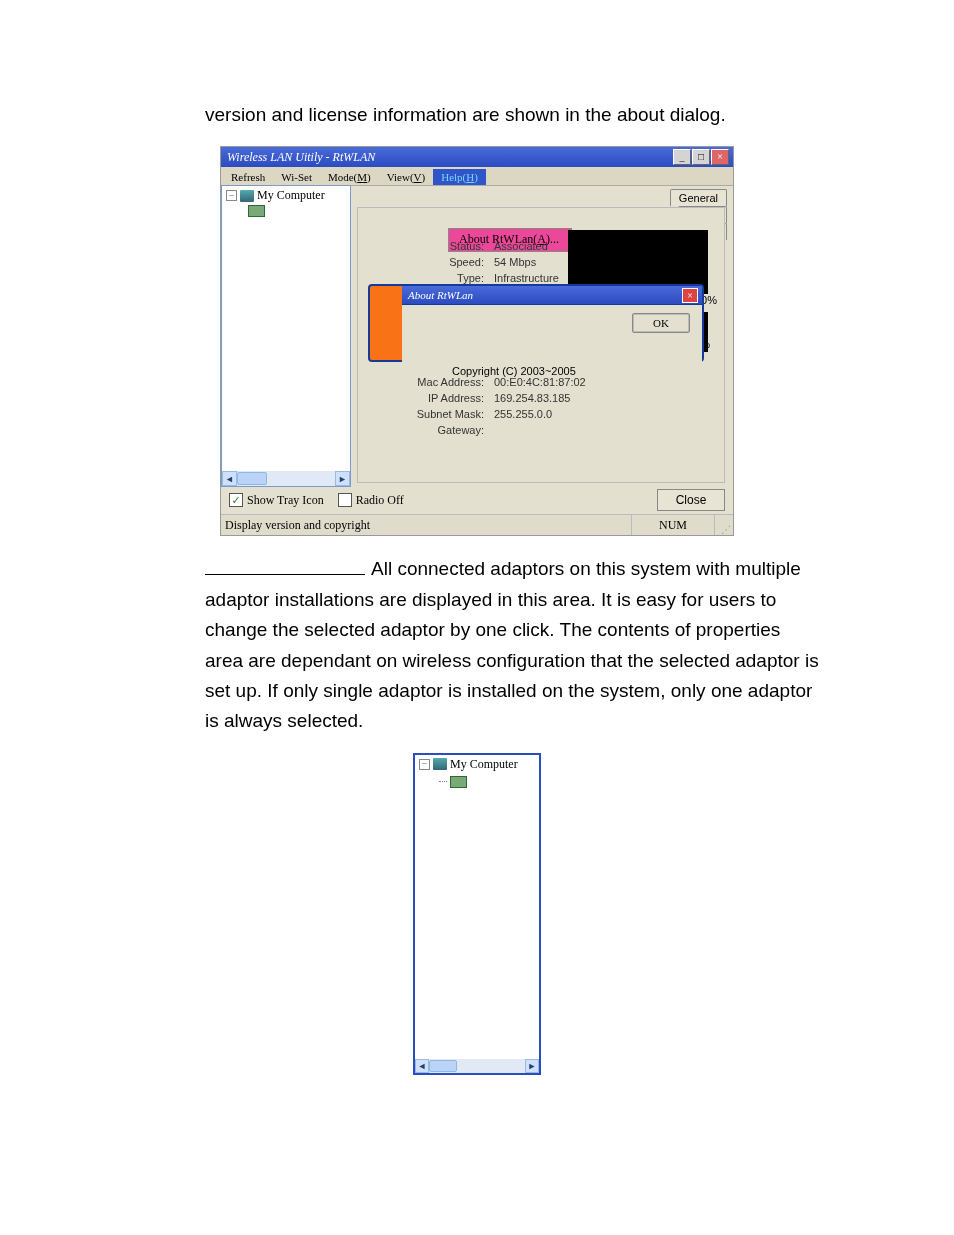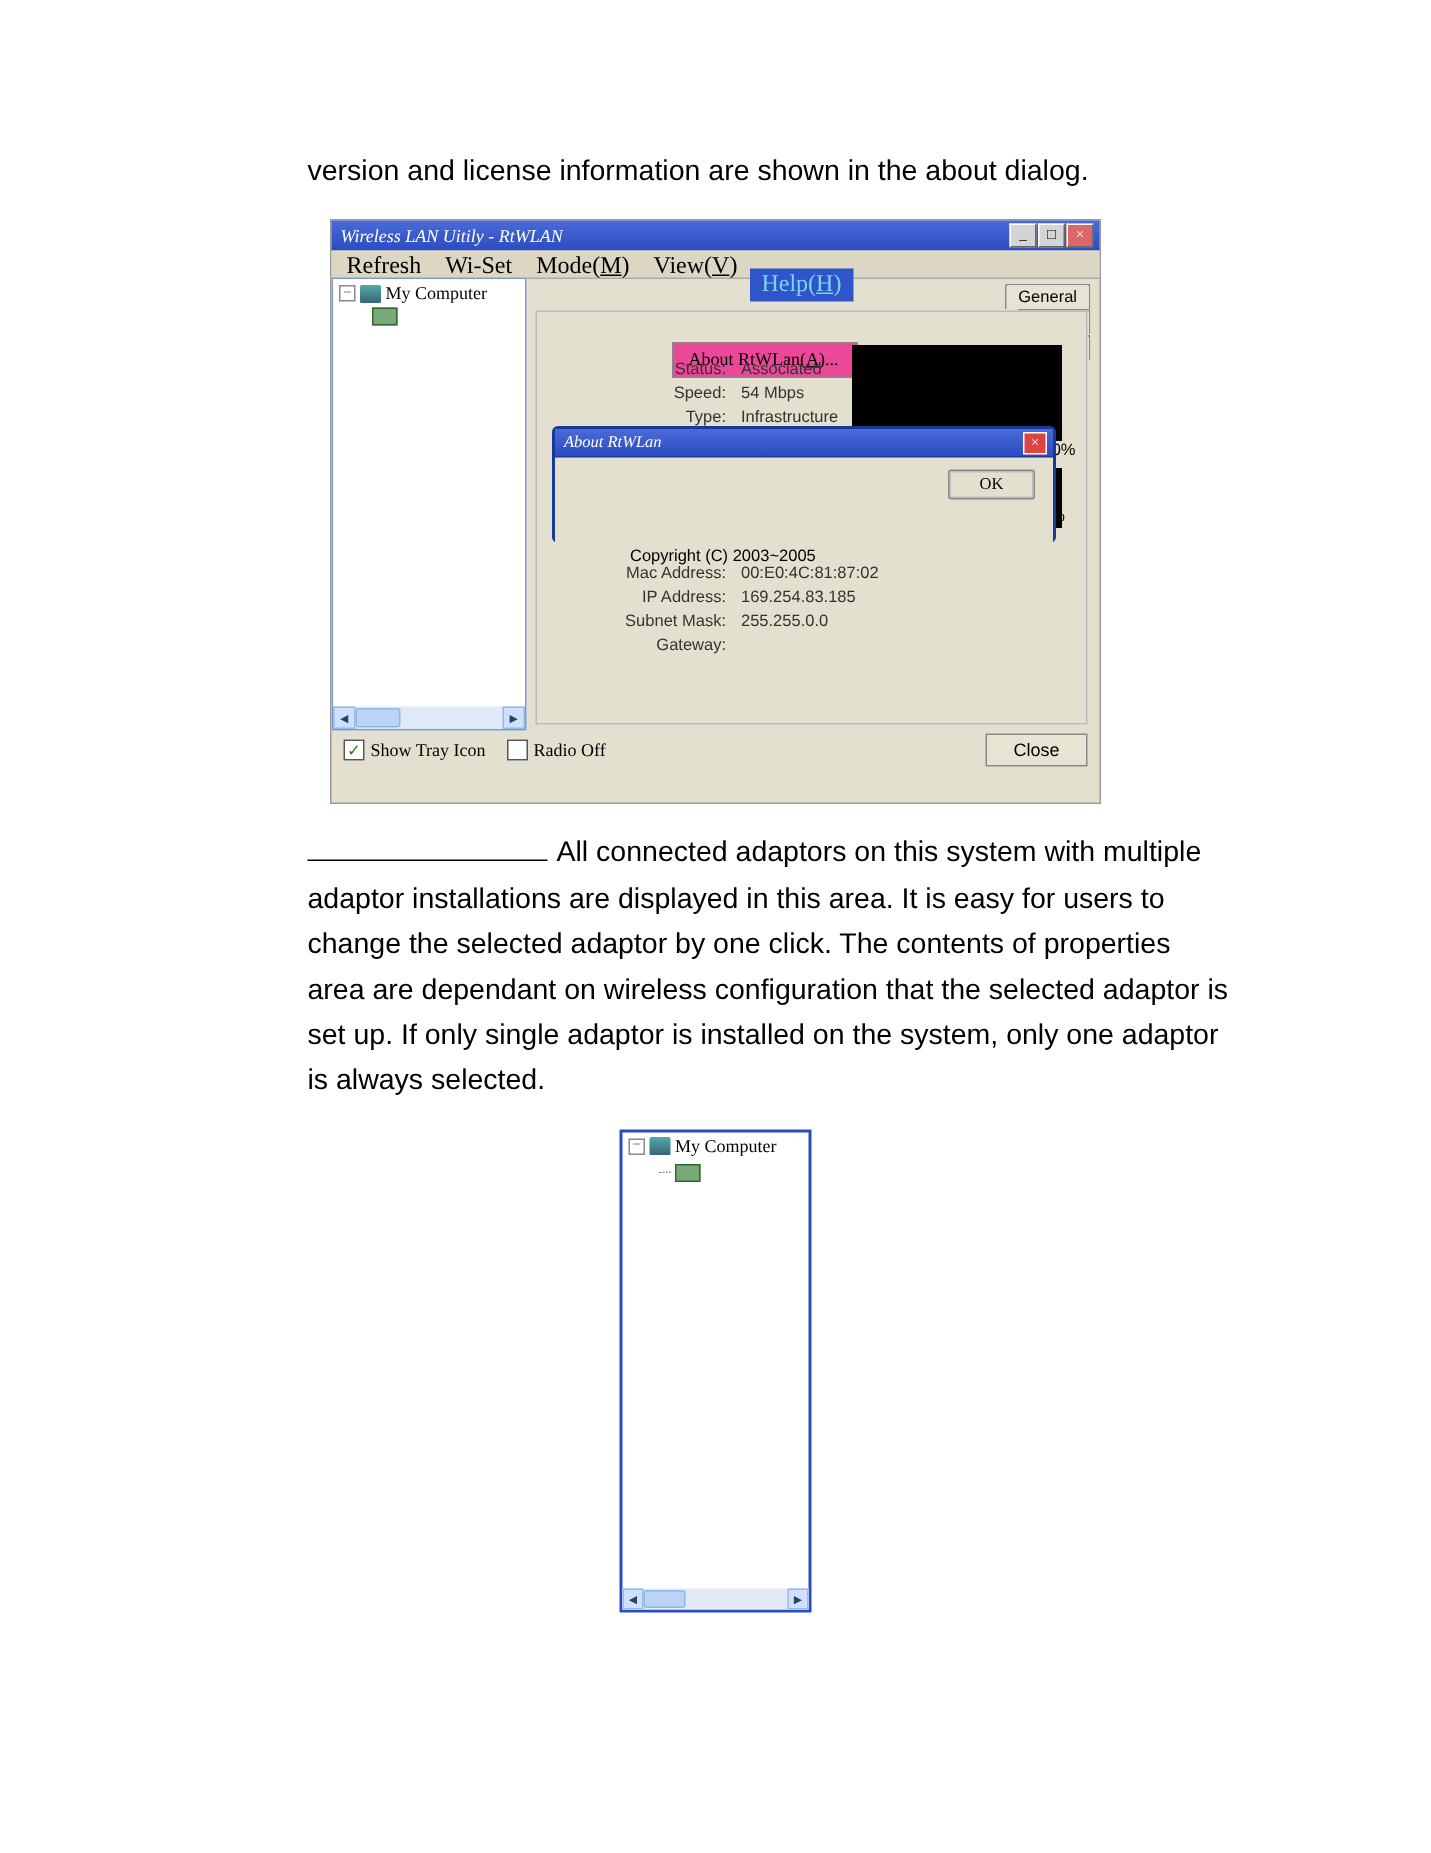--- a/index.html
+++ b/index.html
@@ -7,21 +7,21 @@
   .body-text{font-size:19px;line-height:1.6;margin:0 80px 16px 150px;}
   .body-text .lead-blank{display:inline-block;width:160px;border-bottom:1px solid #000;vertical-align:baseline;margin-right:6px;}
   .body-text .lead-blank.short{width:145px;}
 
   
   .shot1{width:514px;height:390px;margin:14px auto 18px auto;position:relative;background:#e4e0d0;border:1px solid #999;box-sizing:border-box;font-family:'MS Sans Serif',Tahoma,sans-serif;font-size:11px;color:#000;}
   .titlebar{height:20px;background:linear-gradient(#4a6bd8,#2b4bc0);color:#fff;display:flex;align-items:center;padding:0 4px 0 6px;font-family:Georgia,serif;font-style:italic;font-size:12px;}
   .titlebar .spacer{flex:1;}
   .tb-btn{width:16px;height:14px;background:#d4d4d4;border:1px solid #fff;border-right-color:#666;border-bottom-color:#666;display:inline-flex;align-items:center;justify-content:center;margin-left:1px;font-size:10px;color:#000;font-style:normal;line-height:1;}
   .tb-btn.c{background:#d66;color:#fff;}
-  .menubar{height:18px;background:#dcd7c3;display:flex;align-items:flex-start;padding-left:2px;gap:0;border-bottom:1px solid #aaa;font-family:Georgia,serif;font-size:16px;}
+  .menubar{height:18px;background:#dcd7c3;display:flex;align-items:flex-end;padding-left:2px;gap:0;border-bottom:1px solid #aaa;font-family:Georgia,serif;font-size:11px;}
   .menubar .mi{padding:2px 8px;cursor:default;}
   .menubar .mi u{text-decoration:underline;}
   .menubar .mi.hl{background:#2f55c8;color:#7dd3fc;margin-top:12px;}
   .client{position:absolute;left:0;top:38px;right:0;bottom:48px;display:flex;}
   .tree{width:130px;height:100%;background:#fff;border:1px solid #7b9ac9;box-sizing:border-box;position:relative;overflow:hidden;}
   .tree .node{padding:2px 2px 0 4px;font-family:Georgia,serif;font-size:12px;display:flex;align-items:center;gap:3px;}
   .tree .minus{width:9px;height:9px;border:1px solid #888;display:inline-flex;align-items:center;justify-content:center;font-size:10px;line-height:1;color:#555;}
   .tree .pc{width:14px;height:12px;background:linear-gradient(#5aa,#367);border-radius:1px;}
   .tree .sub{padding-left:26px;margin-top:2px;}
   .tree .nic{width:15px;height:10px;background:#7a7;border:1px solid #363;display:inline-block;}
@@ -34,21 +34,21 @@
   .tab{padding:2px 8px;background:#e8e4d4;border:1px solid #888;border-bottom:none;border-radius:2px 2px 0 0;font-size:11px;}
   .tab + .tab{margin-left:-1px;}
   .tab.right{margin-left:auto;}
   .panel{position:absolute;left:6px;right:8px;top:22px;bottom:4px;border:1px solid #bbb;background:#e4e0d0;box-sizing:border-box;padding:6px 8px;}
   .dd{position:absolute;left:90px;top:20px;background:#ec4899;border:1px solid #888;padding:3px 12px 4px 10px;font-family:Georgia,serif;font-size:12px;}
   .dd u{text-decoration:underline;}
   .kv{position:absolute;left:46px;font-size:11px;color:#333;display:flex;}
   .kv .k{width:80px;text-align:right;margin-right:10px;}
   .kv1{top:32px}.kv2{top:48px}.kv3{top:64px}
   .kv4{top:168px}.kv5{top:184px}.kv6{top:200px}.kv7{top:216px}
-  .about-box{position:absolute;left:10px;top:76px;right:20px;height:78px;background:#22c55e;border:2px solid #163a9a;border-radius:4px;color:#fff;box-sizing:border-box;}
+  .about-box{position:absolute;left:10px;top:76px;right:20px;height:78px;background:#f97316;border:2px solid #163a9a;border-radius:4px;color:#fff;box-sizing:border-box;padding-left:32px;}
   .about-tb{height:18px;background:linear-gradient(#4a6bd8,#2b4bc0);display:flex;align-items:center;padding:0 4px 0 6px;font-family:Georgia,serif;font-size:11px;font-style:italic;}
   .about-tb .spacer{flex:1;}
   .about-tb .x{width:14px;height:13px;background:#d44;border:1px solid #fff;display:flex;align-items:center;justify-content:center;font-size:10px;font-style:normal;color:#fff;}
   .about-body{position:relative;height:58px;background:#e4e0d0;color:#000;padding:10px 8px;font-size:11px;border-top:1px solid #173a9a;}
   .about-body .cp{position:absolute;left:50px;top:28px;margin-top:32px;}
   .about-body .okb{position:absolute;right:12px;top:8px;width:56px;height:18px;background:#e4e0d0;border:1px solid #888;border-radius:2px;font-family:Georgia,serif;font-size:11px;display:flex;align-items:center;justify-content:center;box-shadow:0 0 0 1px #bbb inset;}
   .sigbox{position:absolute;right:16px;top:22px;width:140px;height:70px;background:#000;}
   .sigbox2{position:absolute;right:16px;top:104px;width:140px;height:40px;background:#000;}
   .siglabel{position:absolute;right:4px;top:86px;font-size:11px;height:14px;background:#e4e0d0;padding:0 3px;}
   .siglabel2{position:absolute;right:14px;top:130px;font-size:11px;}
@@ -178,20 +178,25 @@
       <span class="box">✓</span>
       <span>Show Tray Icon</span>
     </label>
     <label class="cb">
       <span class="box"></span>
       <span>Radio Off</span>
     </label>
     <span class="closebtn">Close</span>
   </div>
 
+  <div class="status">
+    <span class="msg">Display version and copyright</span>
+    <span class="num">NUM</span>
+    <span class="grip">⋰</span>
+  </div>
 </div>
 
 <p class="body-text" style="text-indent:0;">
   <span class="lead-blank"></span><span>All connected adaptors on this system with multiple adaptor installations are displayed in this area. It is easy for users to change the selected adaptor by one click. The contents of properties area are dependant on wireless configuration that the selected adaptor is set up. If only single adaptor is installed on the system, only one adaptor is always selected.</span>
 </p>
 
 <div class="shot2">
   <div class="node">
     <span class="minus" style="width:9px;height:9px;border:1px solid #888;display:inline-flex;align-items:center;justify-content:center;font-size:10px;line-height:1;color:#555;">−</span>
     <span class="pc" style="width:14px;height:12px;background:linear-gradient(#5aa,#367);border-radius:1px;display:inline-block;"></span>

